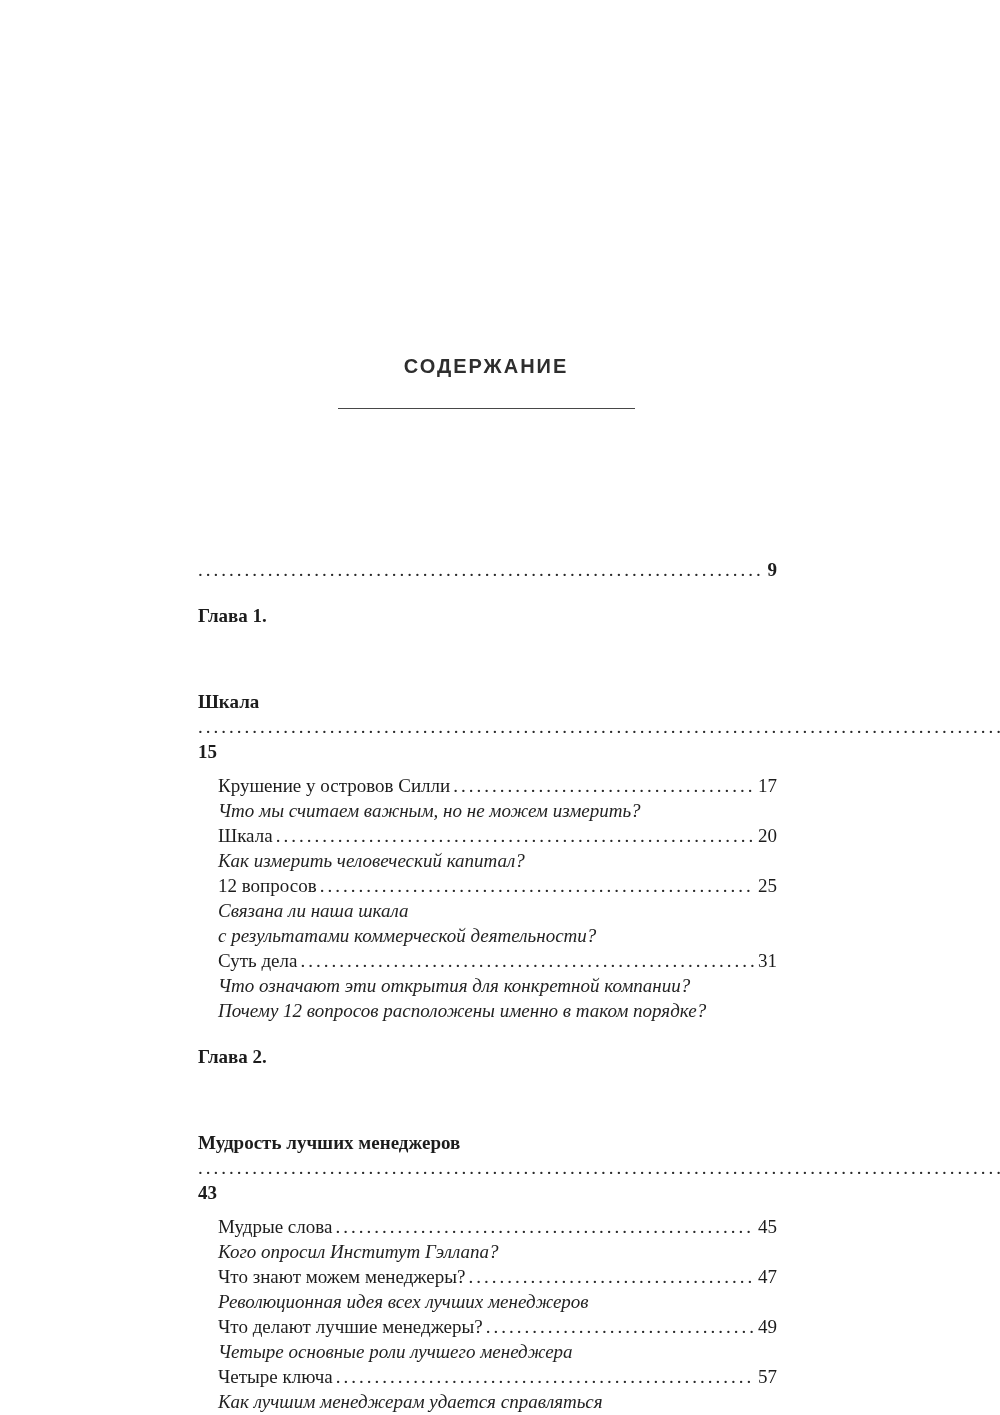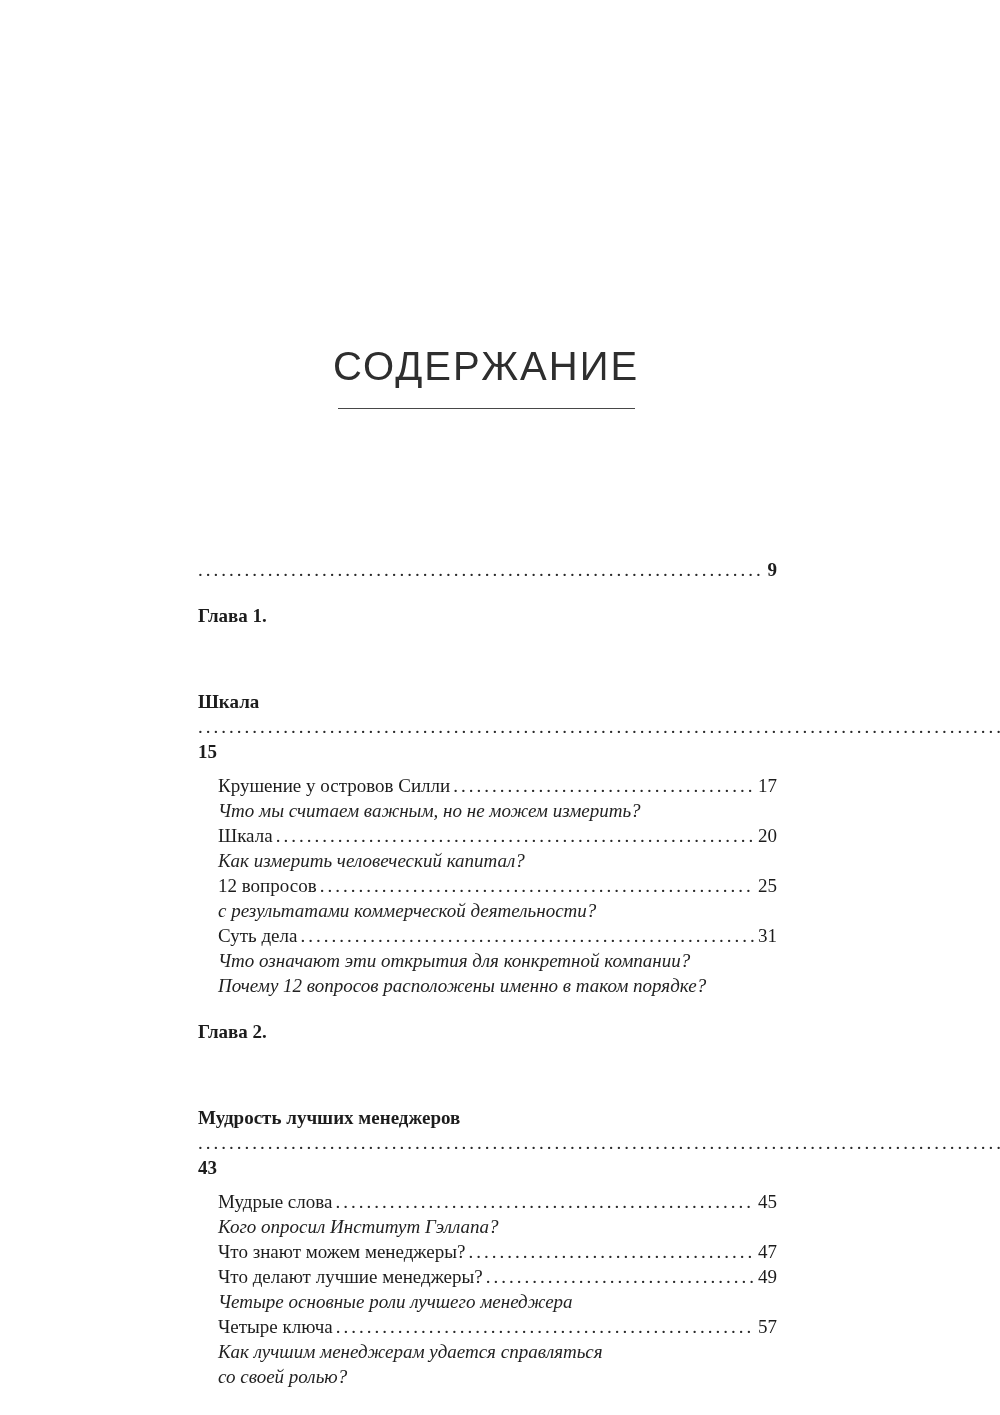--- a/index.html
+++ b/index.html
@@ -11,22 +11,22 @@
     color: #1c1c1c;
     overflow: hidden;
   }
   .page {
     width: 582px;
     margin-left: 195px;
     padding-top: 348px;
   }
   .title {
     font-family: "Liberation Sans", sans-serif;
-    font-size: 40px;
-    font-weight: 400;
+    font-size: 20px;
+    font-weight: 700;
     letter-spacing: 2px;
     line-height: 36px;
     text-align: center;
     color: #2e2e2e;
   }
   .rule {
     width: 297px;
     height: 0;
     border-top: 1px solid #474747;
     margin: 24px auto 0 auto;
@@ -111,20 +111,23 @@
       </div>
       <div class="row subtitle">
         <span class="text">Как измерить человеческий капитал?</span>
       </div>
       <div class="row section">
         <span class="text">12 вопросов</span>
         <span class="leader"></span>
         <span class="pagenum">25</span>
       </div>
       <div class="row subtitle">
+        <span class="text">Связана ли наша шкала</span>
+      </div>
+      <div class="row subtitle">
         <span class="text">с результатами коммерческой деятельности?</span>
       </div>
       <div class="row section">
         <span class="text">Суть дела</span>
         <span class="leader"></span>
         <span class="pagenum">31</span>
       </div>
       <div class="row subtitle">
         <span class="text">Что означают эти открытия для конкретной компании?</span>
       </div>
@@ -143,20 +146,23 @@
         <span class="pagenum">45</span>
       </div>
       <div class="row subtitle">
         <span class="text">Кого опросил Институт Гэллапа?</span>
       </div>
       <div class="row section">
         <span class="text">Что знают можем менеджеры?</span>
         <span class="leader"></span>
         <span class="pagenum">47</span>
       </div>
+      <div class="row subtitle">
+        <span class="text">Революционная идея всех лучших менеджеров</span>
+      </div>
       <div class="row section">
         <span class="text">Что делают лучшие менеджеры?</span>
         <span class="leader"></span>
         <span class="pagenum">49</span>
       </div>
       <div class="row subtitle">
         <span class="text">Четыре основные роли лучшего менеджера</span>
       </div>
       <div class="row section">
         <span class="text">Четыре ключа</span>

